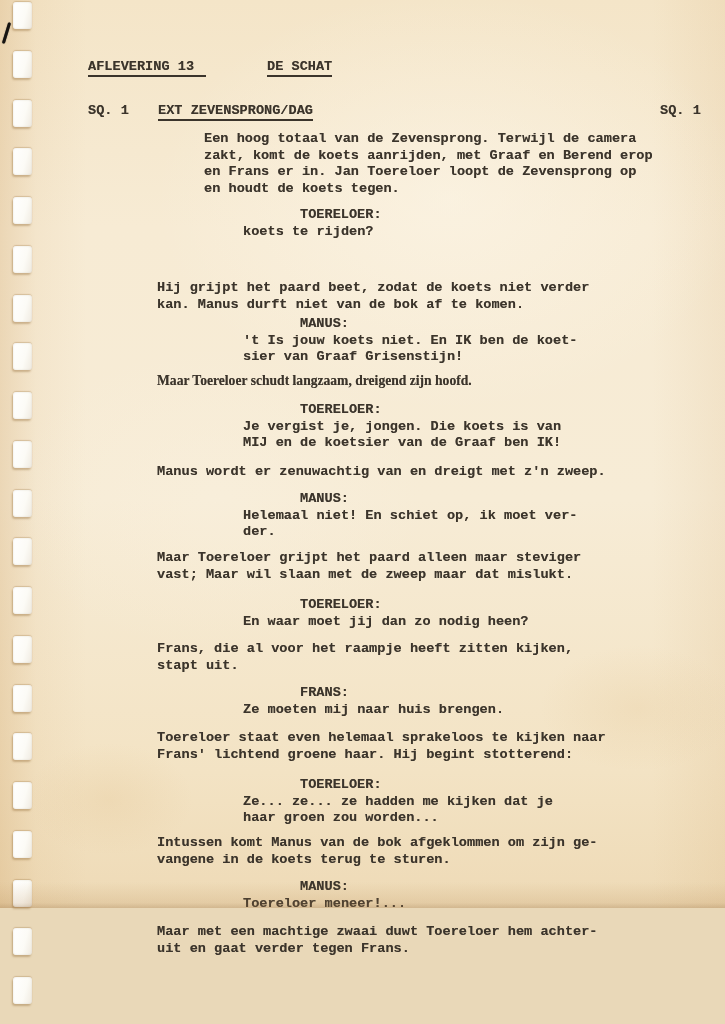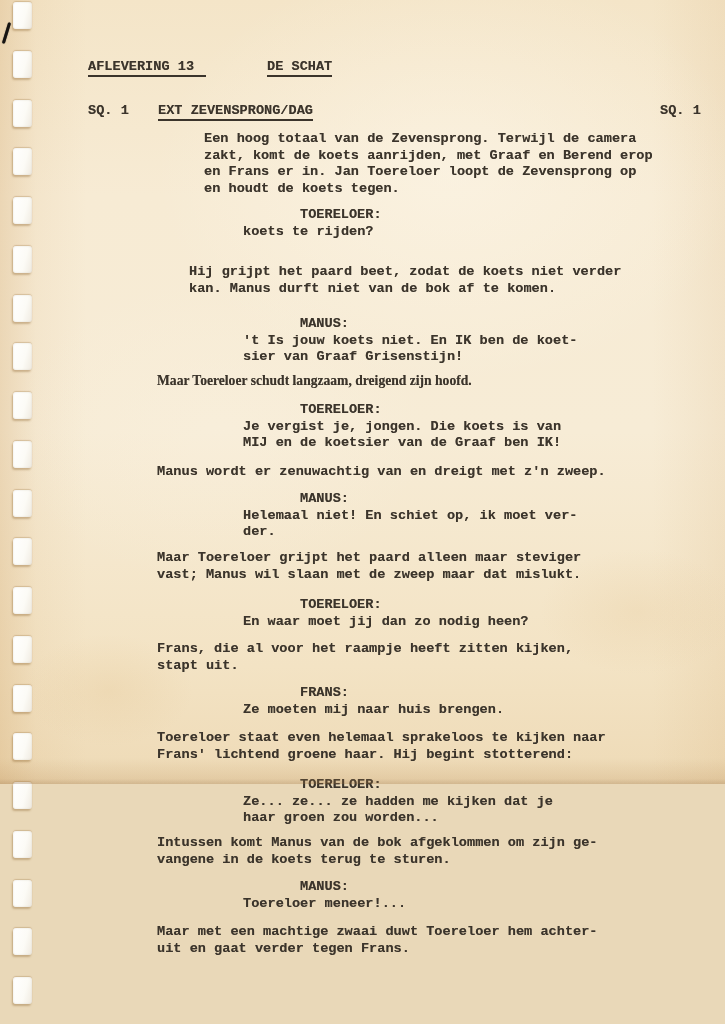--- a/index.html
+++ b/index.html
@@ -2,21 +2,21 @@
 <html><head>
 <meta charset="utf-8">
 <style>
   html,body{margin:0;padding:0;}
   body{
     width:725px;height:1024px;overflow:hidden;
     font-family:"Liberation Mono","DejaVu Sans Mono",monospace;
     background:#e9d8b8;
   }
   .page{
-    position:relative;width:725px;height:784px;
+    position:relative;width:725px;height:908px;
     background:
       radial-gradient(ellipse 420px 300px at 62% 22%, rgba(253,247,234,0.55), rgba(253,247,234,0) 70%),
       radial-gradient(ellipse 300px 220px at 30% 55%, rgba(250,242,226,0.35), rgba(250,242,226,0) 70%),
       radial-gradient(140px 90px at 88% 78%, rgba(222,186,130,0.18), rgba(222,186,130,0) 70%),
       radial-gradient(120px 80px at 15% 88%, rgba(222,186,130,0.20), rgba(222,186,130,0) 70%),
       linear-gradient(90deg, rgba(205,160,100,0.28) 0%, rgba(205,160,100,0.08) 5%, rgba(205,160,100,0) 12%, rgba(205,160,100,0) 90%, rgba(205,160,100,0.12) 100%),
       linear-gradient(180deg, #f4e5c8 0%, #f7ebd4 25%, #f7ecd6 55%, #f3e3c4 85%, #eedab6 100%);
   }
   .page::after{
     content:"";position:absolute;left:0;right:0;bottom:0;height:26px;
@@ -90,27 +90,27 @@
 
   <span class="ink abs sq-left">SQ. 1</span>
 
   <span class="ink abs u scene-heading">EXT ZEVENSPRONG/DAG</span>
 
   <span class="ink abs sq-right">SQ. 1</span>
 
   <div class="script-body">
       <div class="block ink action" style="top: 131px; margin-left: 47px;"><div class="line">Een hoog totaal van de Zevensprong. Terwijl de camera</div><div class="line">zakt, komt de koets aanrijden, met Graaf en Berend erop</div><div class="line">en Frans er in. Jan Toereloer loopt de Zevensprong op</div><div class="line">en houdt de koets tegen.</div></div>
       <div class="block ink dialogue" style="top: 207px;"><div class="speaker">TOERELOER:</div><div class="line">koets te rijden?</div></div>
-      <div class="block ink action" style="top: 264px; margin-left: 32px;"><div class="line">Hij grijpt het paard beet, zodat de koets niet verder</div><div class="line">kan. Manus durft niet van de bok af te komen.</div></div>
+      <div class="block ink action" style="top: 280px;"><div class="line">Hij grijpt het paard beet, zodat de koets niet verder</div><div class="line">kan. Manus durft niet van de bok af te komen.</div></div>
       <div class="block ink dialogue" style="top: 316px;"><div class="speaker">MANUS:</div><div class="line">'t Is jouw koets niet. En IK ben de koet-</div><div class="line">sier van Graaf Grisenstijn!</div></div>
       <div class="block ink action" style="top: 373px; font-family: Liberation Serif, serif;"><div class="line">Maar Toereloer schudt langzaam, dreigend zijn hoofd.</div></div>
       <div class="block ink dialogue" style="top: 402px;"><div class="speaker">TOERELOER:</div><div class="line">Je vergist je, jongen. Die koets is van</div><div class="line">MIJ en de koetsier van de Graaf ben IK!</div></div>
       <div class="block ink action" style="top: 464px;"><div class="line">Manus wordt er zenuwachtig van en dreigt met z'n zweep.</div></div>
       <div class="block ink dialogue" style="top: 491px;"><div class="speaker">MANUS:</div><div class="line">Helemaal niet! En schiet op, ik moet ver-</div><div class="line">der.</div></div>
-      <div class="block ink action" style="top: 550px;"><div class="line">Maar Toereloer grijpt het paard alleen maar steviger</div><div class="line">vast; Manus wil slaan met de zweep maar dat mislukt.</div></div>
+      <div class="block ink action" style="top: 550px;"><div class="line">Maar Toereloer grijpt het paard alleen maar steviger</div><div class="line">vast; Maar wil slaan met de zweep maar dat mislukt.</div></div>
       <div class="block ink dialogue" style="top: 597px;"><div class="speaker">TOERELOER:</div><div class="line">En waar moet jij dan zo nodig heen?</div></div>
       <div class="block ink action" style="top: 641px;"><div class="line">Frans, die al voor het raampje heeft zitten kijken,</div><div class="line">stapt uit.</div></div>
       <div class="block ink dialogue" style="top: 685px;"><div class="speaker">FRANS:</div><div class="line">Ze moeten mij naar huis brengen.</div></div>
       <div class="block ink action" style="top: 730px;"><div class="line">Toereloer staat even helemaal sprakeloos te kijken naar</div><div class="line">Frans' lichtend groene haar. Hij begint stotterend:</div></div>
       <div class="block ink dialogue" style="top: 777px;"><div class="speaker">TOERELOER:</div><div class="line">Ze... ze... ze hadden me kijken dat je</div><div class="line">haar groen zou worden...</div></div>
       <div class="block ink action" style="top: 835px;"><div class="line">Intussen komt Manus van de bok afgeklommen om zijn ge-</div><div class="line">vangene in de koets terug te sturen.</div></div>
       <div class="block ink dialogue" style="top: 879px;"><div class="speaker">MANUS:</div><div class="line">Toereloer meneer!...</div></div>
       <div class="block ink action" style="top: 924px;"><div class="line">Maar met een machtige zwaai duwt Toereloer hem achter-</div><div class="line">uit en gaat verder tegen Frans.</div></div>
     </div>
 

